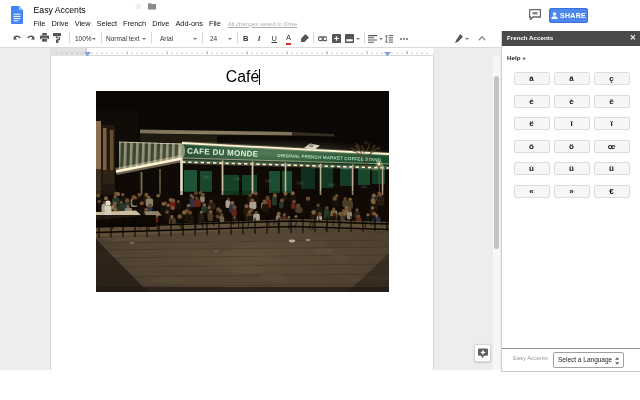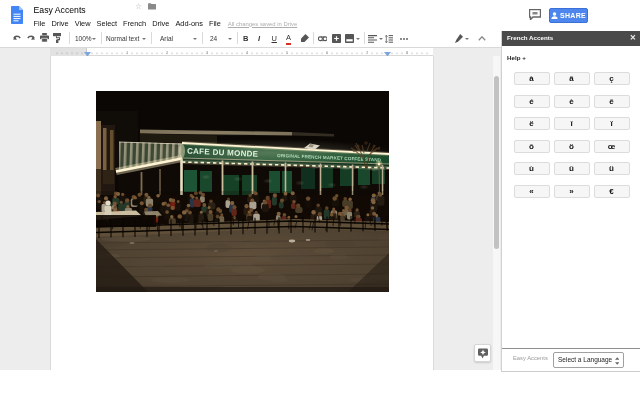--- a/index.html
+++ b/index.html
@@ -252,20 +252,21 @@
           </g>
       </svg>
       <svg class="abs" style="left:33.5px;top:3.5px" width="7" height="4.5" viewBox="0 0 7 4.5">
           <path d="M0 0 H7 L3.5 4.5 Z" fill="#7da7dc"></path>
         </svg>
       <svg class="abs" style="left:333.5px;top:3.5px" width="7" height="4.5" viewBox="0 0 7 4.5">
           <path d="M0 0 H7 L3.5 4.5 Z" fill="#7da7dc"></path>
         </svg>
     </div>
     <div id="page">
+      <div id="cafe">Café<span id="cursor"></span></div>
       <svg id="photo" width="293" height="201" viewBox="0 0 293 201" preserveAspectRatio="none">
 <defs>
 <linearGradient id="bandg" x1="0" y1="0" x2="1" y2="0">
  <stop offset="0" stop-color="#174128"></stop>
               <stop offset="0.45" stop-color="#225634"></stop>
               <stop offset="1" stop-color="#1a4a2b"></stop>
 </linearGradient>
 <pattern id="stripes" width="6" height="30" patternUnits="userSpaceOnUse" patternTransform="rotate(2)">
  <rect width="6" height="30" fill="#45503c"></rect>
  <rect width="2.6" height="30" fill="#c8bfa2"></rect>

